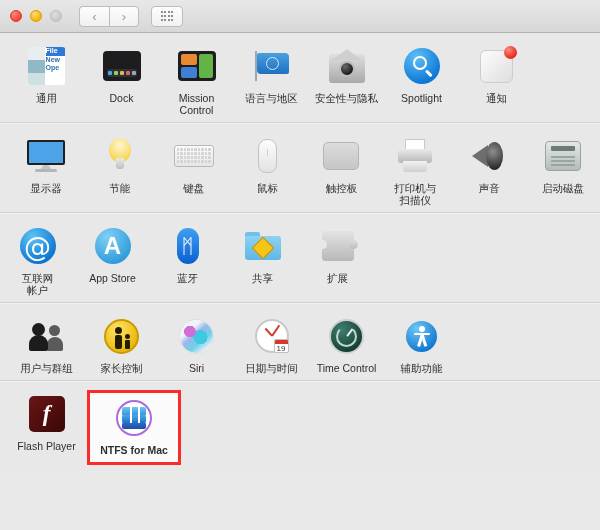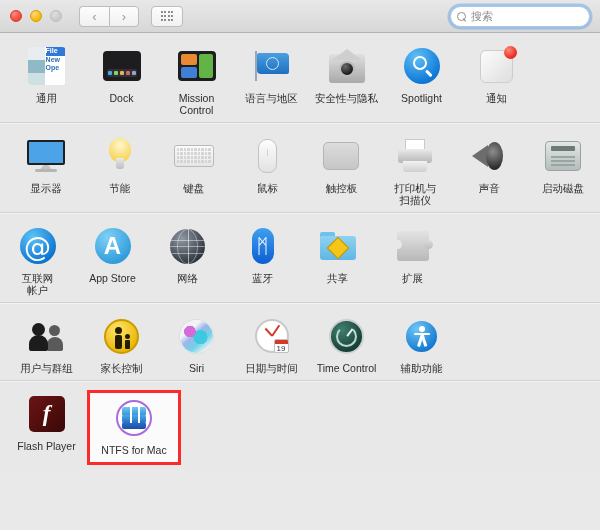--- a/index.html
+++ b/index.html
@@ -115,20 +115,21 @@
     white-space: pre-line;
   }
 
   
   .cell.highlight {
     border: 3px solid #fb2b2b;
     background: #fbfbfb;
     width: 94px;
     padding: 3px 0 6px 0;
     margin-left: 3px;
+    font-weight: bold;
   }
 
   
   .ic-general { width: 38px; height: 38px; border-radius: 4px; overflow: hidden; display: flex; }
   .ic-general .lft { width: 45%; background: linear-gradient(to bottom, #e8eef0 0 35%, #8fb9c4 35% 68%, #cfe0e5 68% 100%); }
   .ic-general .rgt { width: 55%; background: #fff; font-size: 7px; line-height: 8.5px; color: #2f6fb5; font-weight: bold; padding-left: 1px; overflow: hidden;}
   .ic-general .rgt .hl { background: #2f78d6; color: #fff; display: block; }
 
   
   .ic-desk { width: 40px; height: 34px; position: relative; }
@@ -322,26 +323,20 @@
         <i></i>
         <i></i>
       <i></i>
         <i></i>
         <i></i>
         <i></i>
     </span>
   </div>
 
 
-  <div class="searchwrap">
-    <div class="searchfield">
-      <span class="mag"></span>
-      <span class="search-ph">搜索</span>
-    </div>
-  </div>
 </div>
 
 <div class="content">
 
   <div class="row">
     <div class="cell pad-left">
       <div class="iconbox">
         <div class="ic-general">
             <div class="lft"></div>
             <div class="rgt"><span class="hl">File</span>New<br>Ope</div>
@@ -554,32 +549,20 @@
 帐户</div>
     </div>
 
     <div class="cell">
       <div class="iconbox">
         <div class="ic-as">A</div>
       </div>
       <div class="label">App Store</div>
     </div>
 
-    <div class="cell">
-      <div class="iconbox">
-        <div class="ic-net">
-          <div class="mer"></div>
-          <div class="par" style="top:11px"></div>
-          <div class="par" style="top:17px"></div>
-          <div class="par" style="top:24px"></div>
-          <div class="e1"></div>
-        </div>
-      </div>
-      <div class="label">网络</div>
-    </div>
 
     <div class="cell">
       <div class="iconbox">
         <div class="ic-bt">ᛗ</div>
       </div>
       <div class="label">蓝牙</div>
     </div>
 
     <div class="cell">
       <div class="iconbox">

